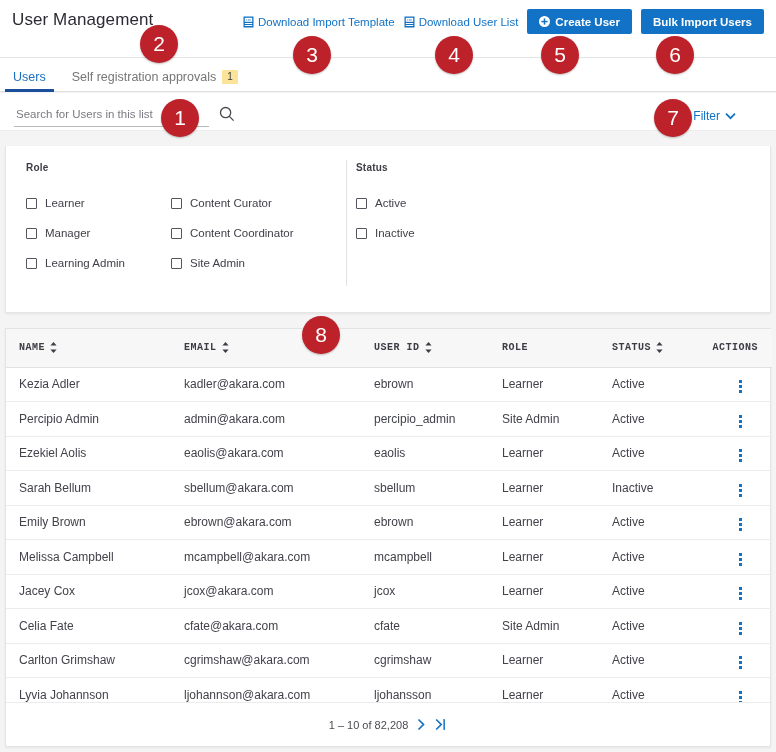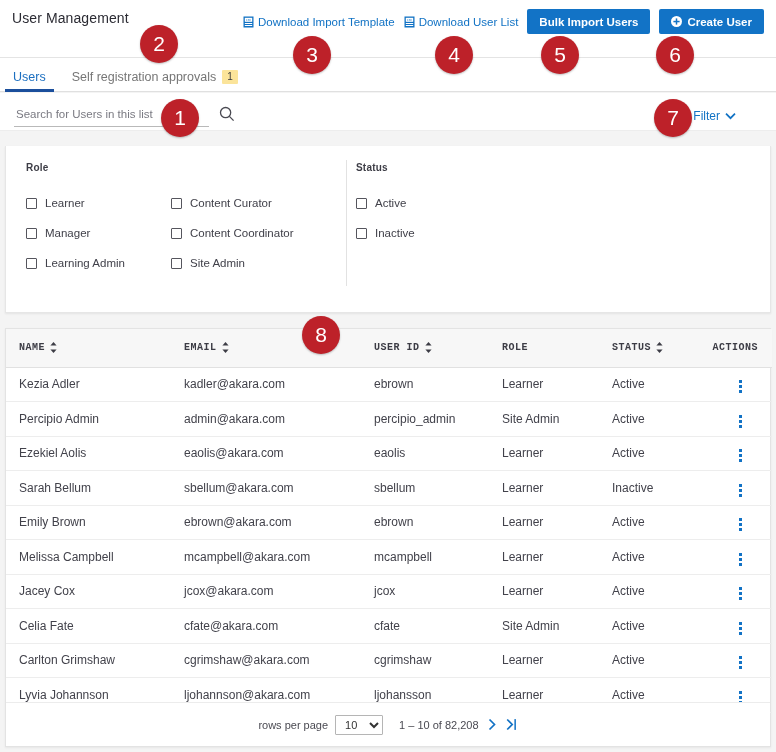--- a/index.html
+++ b/index.html
@@ -18,21 +18,21 @@
 
   
   .header-bar {
     position: absolute; left: 0; top: 0;
     width: 776px; height: 58px;
     background: #ffffff;
     border-bottom: 1px solid #e4e4e4;
   }
   .page-title {
     position: absolute; left: 12px; top: 10px;
-    font-size: 14px; color: #2b2b33; font-weight: 400;
+    font-size: 17px; color: #2b2b33; font-weight: 400;
     letter-spacing: 0.1px;
   }
   .header-actions {
     position: absolute; right: 12px; top: 9px;
     display: flex; align-items: center; gap: 9px;
   }
   .link-action {
     display: flex; align-items: center; gap: 4px;
     color: #1172c4; font-size: 11.5px; cursor: pointer;
     white-space: nowrap;
@@ -250,32 +250,32 @@
             <rect x="1.8" y="1.8" width="7.4" height="4" fill="#ffffff"></rect>
             <text x="5.5" y="5.4" font-size="3.2" fill="#1172c4" text-anchor="middle" font-family="Liberation Sans">csv</text>
             <rect x="1.8" y="7" width="7.4" height="1" fill="#ffffff"></rect>
             <rect x="1.8" y="9" width="7.4" height="1" fill="#ffffff"></rect>
           </svg>
         </span>
         <span>Download User List</span>
       </div>
 
       <button class="btn-primary">
-        <span>Bulk Import Users</span>
-      </button>
-
-      <button class="btn-primary">
         <span class="plus-circle">
           <svg width="11" height="11" viewBox="0 0 11 11">
             <circle cx="5.5" cy="5.5" r="5.5" fill="#ffffff"></circle>
             <rect x="2.4" y="4.8" width="6.2" height="1.5" fill="#1273c6"></rect>
             <rect x="4.75" y="2.4" width="1.5" height="6.2" fill="#1273c6"></rect>
           </svg>
         </span>
         <span>Create User</span>
+      </button>
+
+      <button class="btn-primary">
+        <span>Bulk Import Users</span>
       </button>
     </div>
   </div>
 
   <div class="tabs-bar">
     <div class="tab active">
       <span>Users</span>
     </div>
     <div class="tab">
       <span>Self registration approvals</span>
@@ -531,24 +531,20 @@
                 <i></i>
                 <i></i>
                 <i></i>
               </span></td>
           </tr>
         </tbody>
     </table>
 
     <div class="pager">
       <div class="pager-group">
-        <span class="pager-label">rows per page</span>
-        <select class="rows-select" id="rows-select"><option value="10">10</option><option value="25">25</option><option value="50">50</option><option value="100">100</option></select>
-      </div>
-      <div class="pager-group">
         <span class="range-text">1 – 10 of 82,208</span>
         <span class="pg-btn">
           <svg width="12" height="13" viewBox="0 0 12 13">
               <path d="M3.5 1.5 L8.5 6.5 L3.5 11.5" fill="none" stroke="#1272c5" stroke-width="1.7"></path>
             </svg>
         </span>
         <span class="pg-btn">
           <svg width="13" height="13" viewBox="0 0 13 13">
               <path d="M2.2 1.5 L7.2 6.5 L2.2 11.5" fill="none" stroke="#1272c5" stroke-width="1.7"></path>
               <rect x="9.4" y="1.1" width="1.5" height="10.8" fill="#1272c5"></rect>

